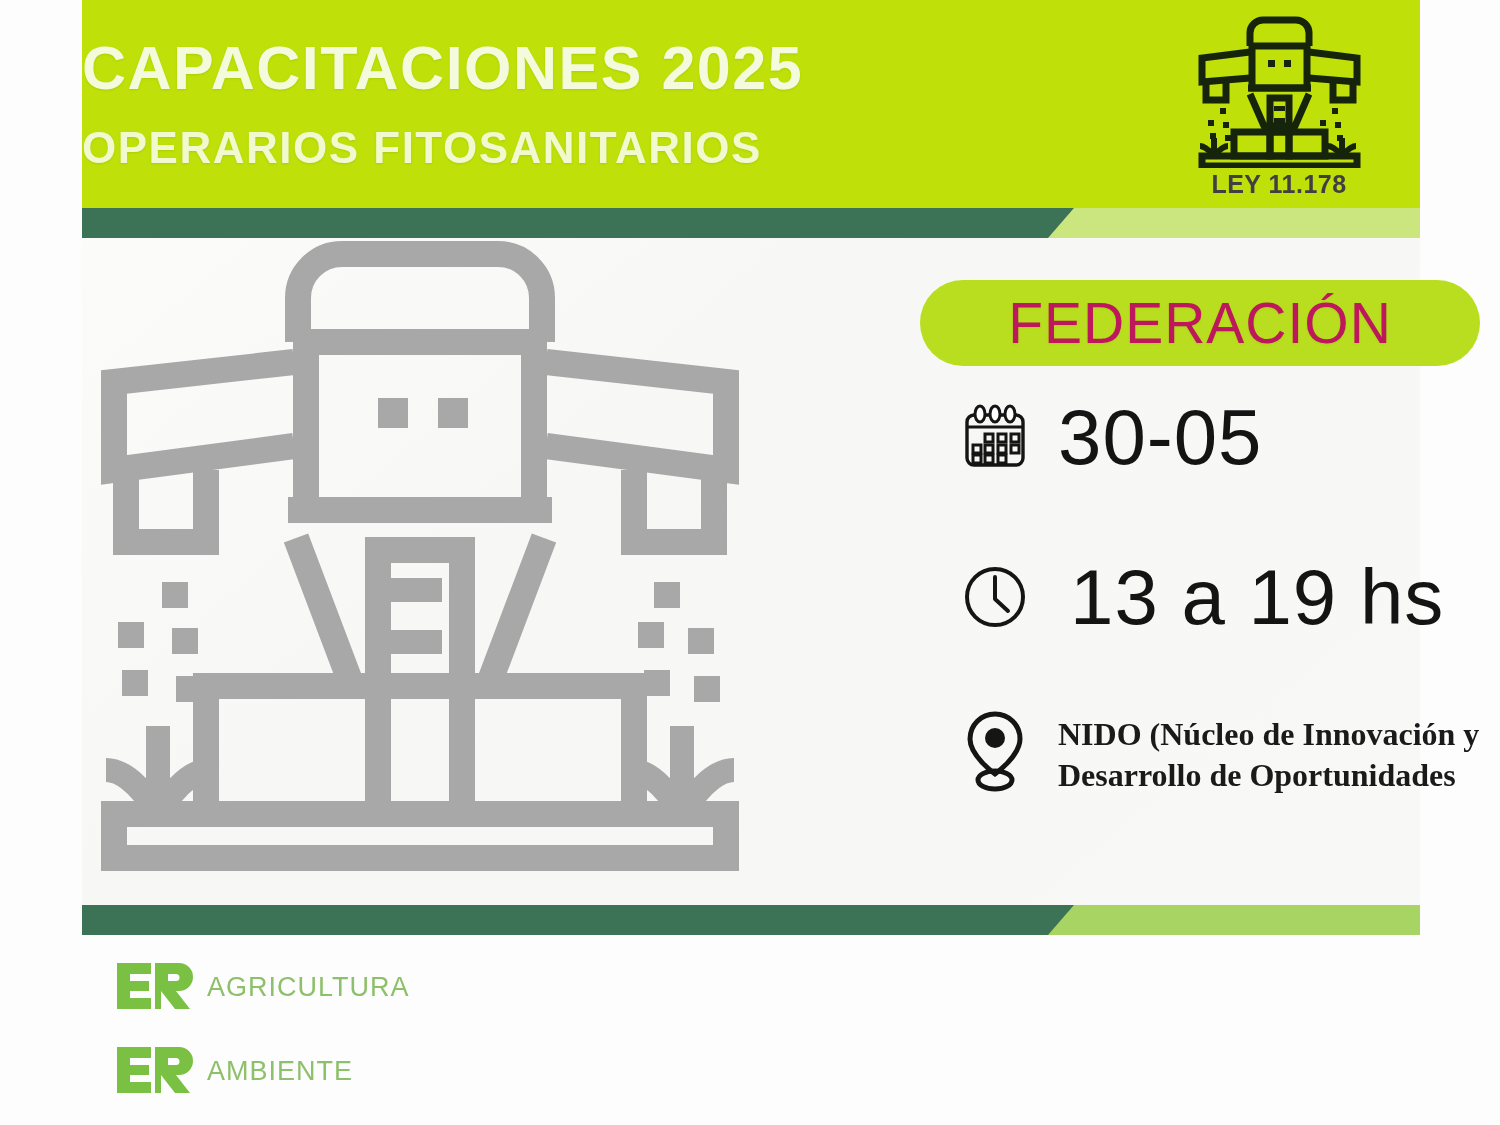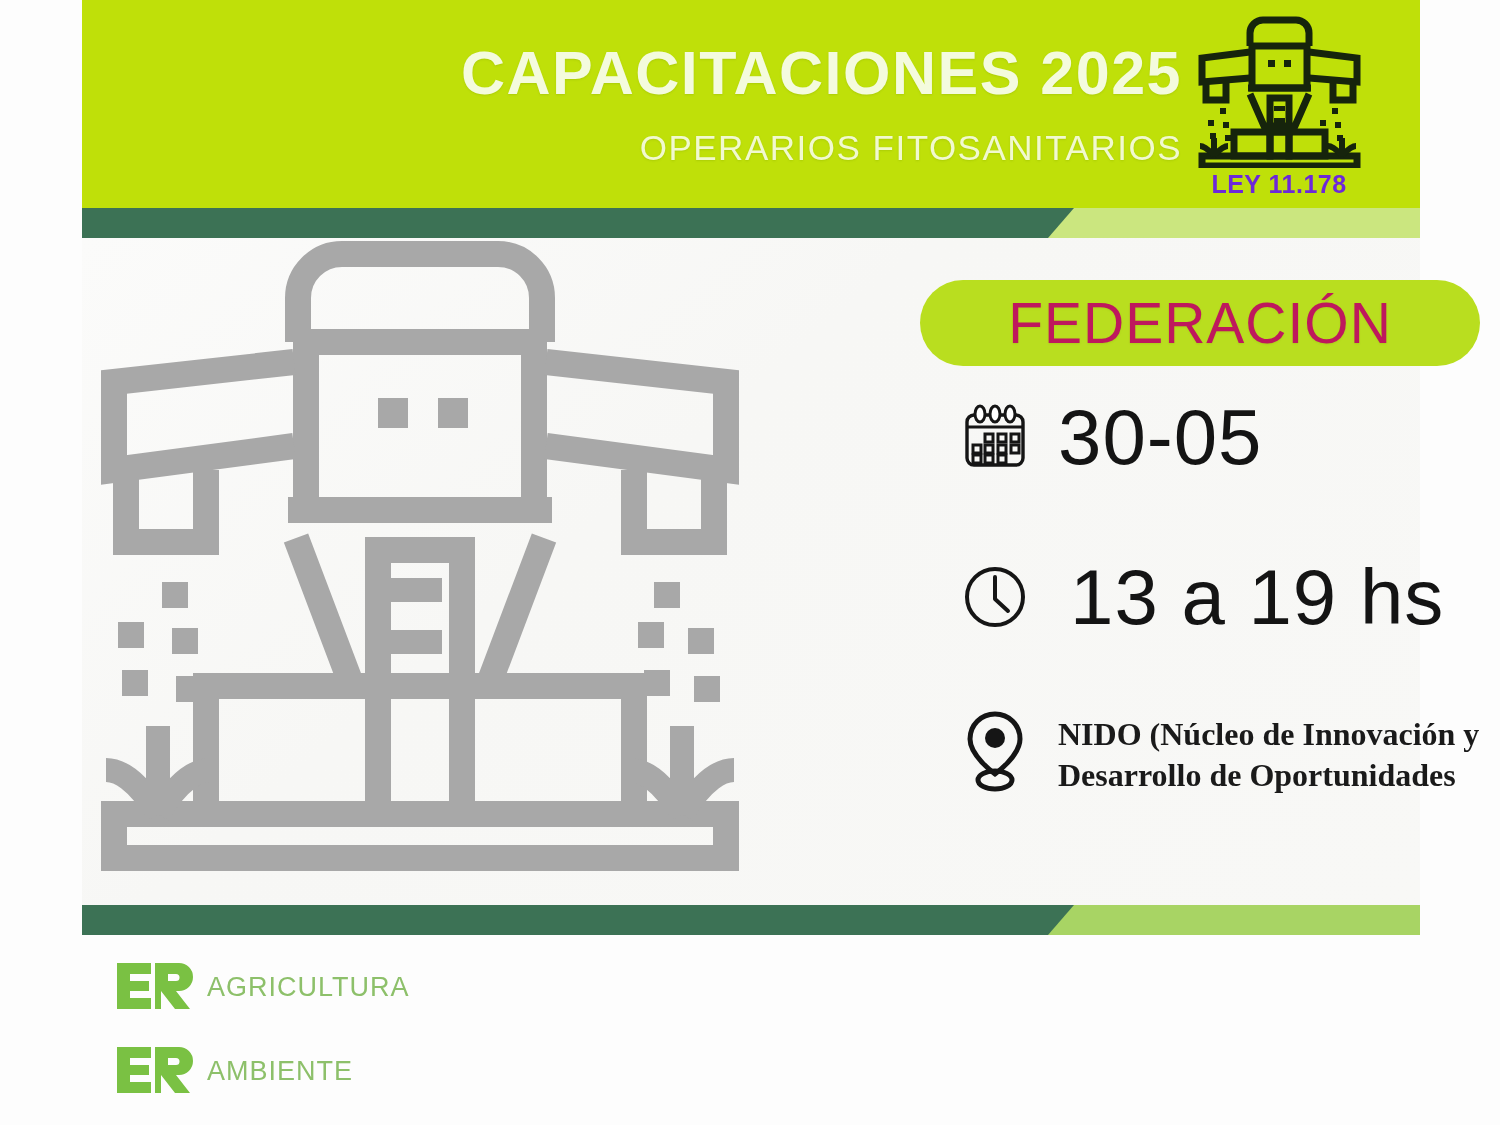--- a/index.html
+++ b/index.html
@@ -12,39 +12,39 @@
   }
   .poster{position:absolute;left:0;top:0;width:1500px;height:1125px;background:#fdfdfd;}
 
   
   .header{
     position:absolute;left:82px;top:0;width:1338px;height:210px;
     background:#bfe009;
   }
   .header-text{
     position:absolute;left:0;top:0;width:1100px;height:210px;
-    display:flex;flex-direction:column;align-items:flex-end;justify-content:center;
+    display:flex;flex-direction:column;align-items:flex-start;justify-content:center;
   }
   .title{
     font-size:61px;font-weight:bold;color:#f4fbdd;letter-spacing:1.5px;
     line-height:1;margin:0;white-space:nowrap;
     text-shadow:0 1px 2px rgba(120,150,0,.25);
   }
   .subtitle{
-    font-size:35px;font-weight:normal;color:#f1f9cf;letter-spacing:1.5px;
+    font-size:44px;font-weight:bold;color:#f1f9cf;letter-spacing:1.5px;
     margin-top:24px;white-space:nowrap;
     text-shadow:0 1px 2px rgba(120,150,0,.25);
   }
   .header-logo{
     position:absolute;right:46px;top:16px;width:190px;height:185px;
     display:flex;flex-direction:column;align-items:center;
   }
   .header-logo svg{display:block;}
   .ley{
-    font-size:25px;font-weight:bold;color:#6d28d9;letter-spacing:.5px;
+    font-size:25px;font-weight:bold;color:#404040;letter-spacing:.5px;
     margin-top:2px;
   }
 
   
   .bar{position:absolute;height:30px;width:1338px;left:82px;}
   .bar .dark{
     position:absolute;left:0;top:0;height:30px;width:1000px;
     background:#3c7255;
     clip-path:polygon(0 0,100% 0,calc(100% - 26px) 100%,0 100%);
   }

